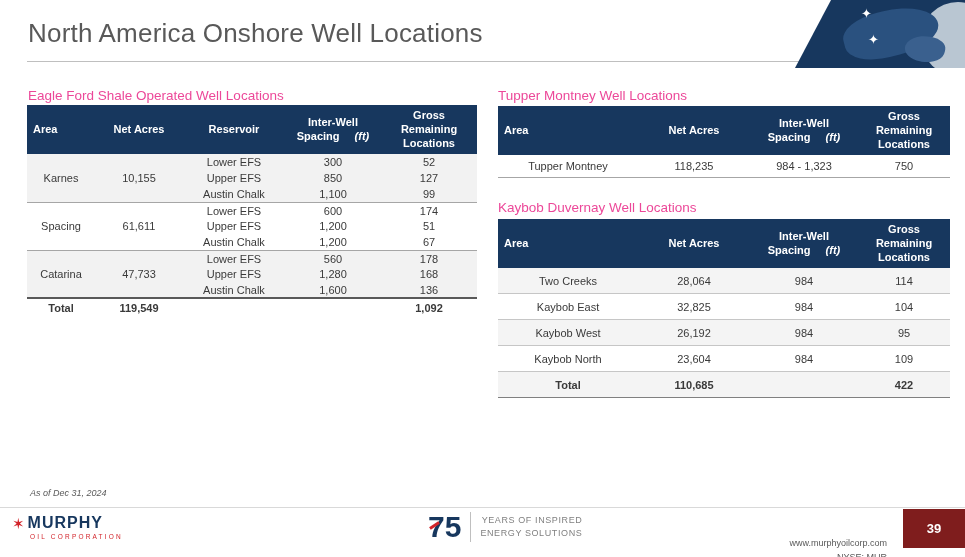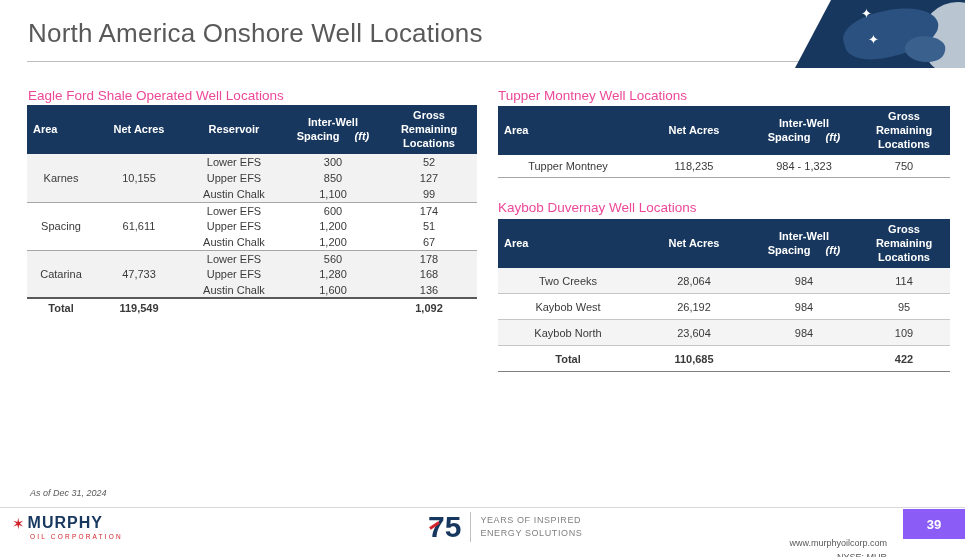--- a/index.html
+++ b/index.html
@@ -55,27 +55,27 @@
   
   .as-of { position:absolute; left:30px; top:488px; font-size:9px; font-style:italic; color:#595959; }
 
   
   .footer-rule { position:absolute; left:0; right:0; top:507px; border-top:1px solid #d9d9d9; }
   .logo { position:absolute; left:12px; top:514px; }
   .logo-top { display:flex; align-items:center; gap:3px; }
   .logo-star { color:#D2232A; font-size:15px; line-height:1; }
   .logo-name { color:#17375E; font-weight:bold; font-size:16px; letter-spacing:1px; }
   .logo-sub { color:#D2232A; font-size:6.5px; letter-spacing:2.2px; margin-left:18px; margin-top:1px; }
-  .anniv { position:absolute; left:428px; top:512px; display:flex; align-items:center; gap:9px; }
+  .anniv { position:absolute; left:428px; top:512px; display:flex; align-items:center; gap:9px;text-align:right; }
   .anniv-num { font-size:30px; font-weight:bold; color:#17375E; position:relative; line-height:1; }
   .anniv-num::after { content:""; position:absolute; left:1px; top:12px; width:11px; height:3px; background:#D2232A; transform:rotate(-34deg); }
   .anniv-div { width:1px; height:30px; background:#bfbfbf; }
   .anniv-text { font-size:9px; color:#808080; letter-spacing:.6px; line-height:1.4; text-transform:uppercase; }
   .foot-right { position:absolute; right:78px; top:537px; text-align:right; font-size:9px; color:#595959; line-height:1.5; }
-  .page-box { position:absolute; right:0; top:509px; width:62px; height:30px; background:#8b5cf6; color:#fff; font-size:13px; font-weight:bold; display:flex; align-items:center; justify-content:center; }
+  .page-box { position:absolute; right:0; top:509px; width:62px; height:39px; background:#7f1d1d; color:#fff; font-size:13px; font-weight:bold; display:flex; align-items:center; justify-content:center; }
 </style>
 </head>
 <body>
 
 <div class="slide">
 
   <div class="title">North America Onshore Well Locations</div>
   <div class="title-rule"></div>
 
   <div class="corner">
@@ -220,20 +220,26 @@
       </tr>
     </thead>
     <tbody>
       <tr>
         <td class="al">Two Creeks</td>
         <td>28,064</td>
         <td>984</td>
         <td>114</td>
       </tr>
       <tr>
+        <td class="al">Kaybob East</td>
+        <td>32,825</td>
+        <td>984</td>
+        <td>104</td>
+      </tr>
+      <tr>
         <td class="al">Kaybob West</td>
         <td>26,192</td>
         <td>984</td>
         <td>95</td>
       </tr>
       <tr>
         <td class="al">Kaybob North</td>
         <td>23,604</td>
         <td>984</td>
         <td>109</td>

